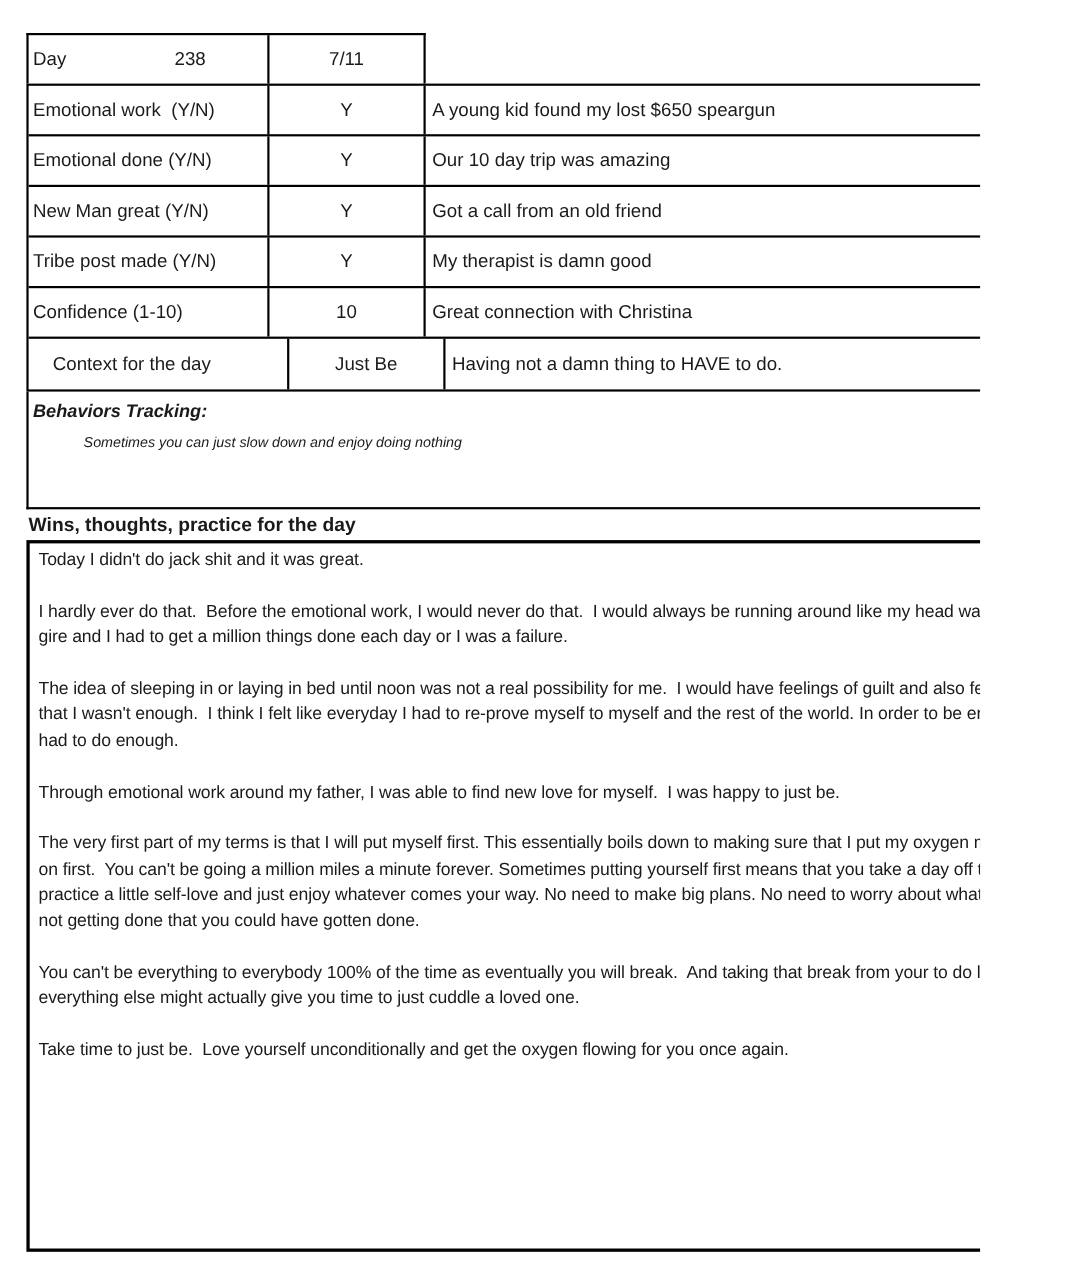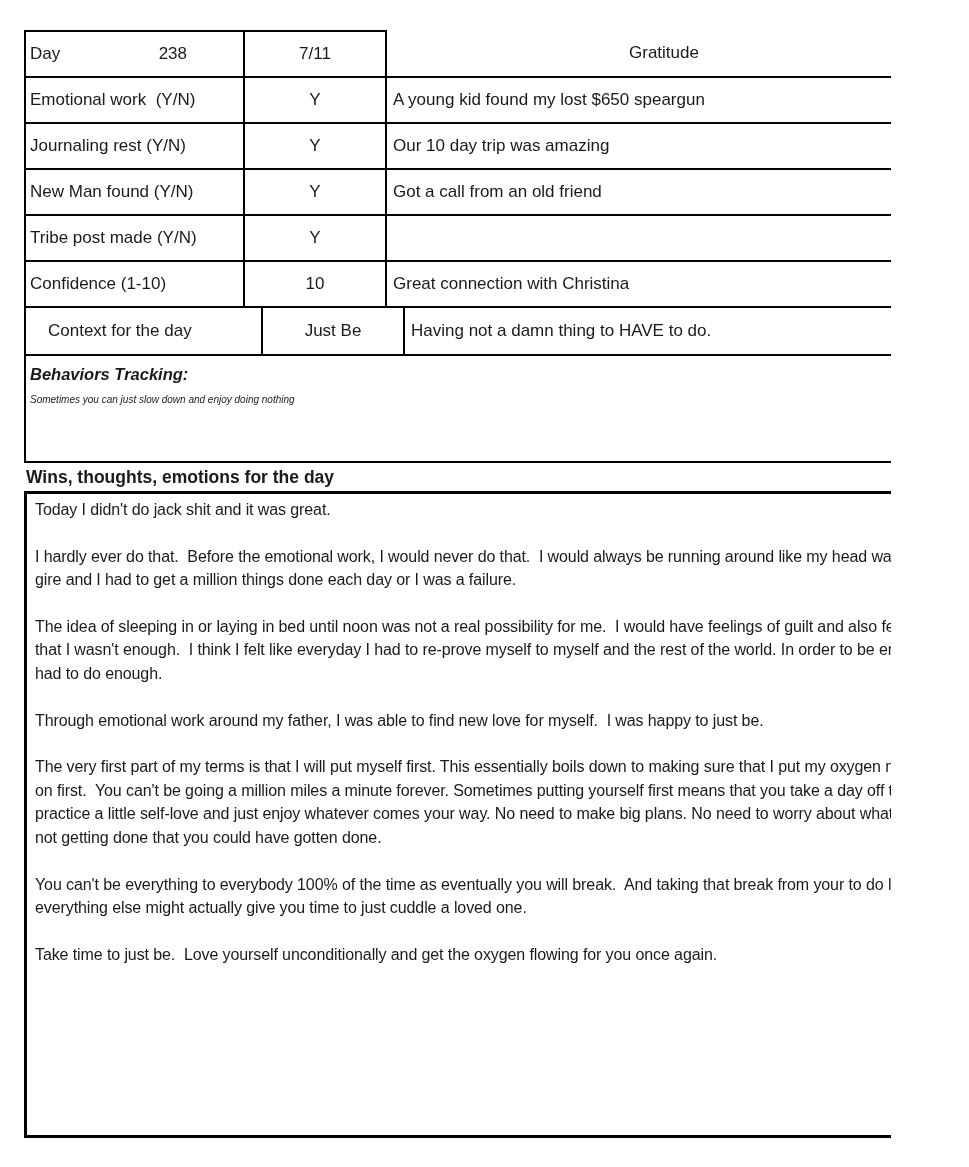--- a/index.html
+++ b/index.html
@@ -59,21 +59,21 @@
     overflow:hidden;
   }
   
   .behaviors {
     position:absolute; left:24px; top:356px; width:917px; height:107px;
     border:2px solid #000; border-top:none;
     padding:9px 6px 0 4px;
     font-style:italic;
   }
   .behaviors-title { font-size:16.5px; font-weight:600; }
-  .behaviors-note  { font-size:10px; margin-top:10px; }
+  .behaviors-note  { font-size:13px; margin-top:10px;margin-left:46px; }
   
   .wins-title {
     position:absolute; left:24px; top:463px; width:917px; height:28px;
     display:flex; align-items:center;
     font-size:17.5px; font-weight:700; padding-left:2px;
   }
   
   .big-box {
     position:absolute; left:24px; top:491px; width:917px; height:647px;
     border:3px solid #000;
@@ -90,45 +90,45 @@
 
 <div class="page">
 
   <div class="row0">
     <div class="row0-cellA">
       <span>Day</span>
       <span>238</span>
     </div>
     <div class="row0-cellB">7/11</div>
   </div>
-  <div class="gratitude-header">Gratitude</div>
 
   <div class="main-rows">
 
     <div class="t-row">
       <div class="c-label">Emotional work  (Y/N)</div>
       <div class="c-val">Y</div>
       <div class="c-grat">A young kid found my lost $650 speargun</div>
     </div>
 
     <div class="t-row">
-      <div class="c-label">Journaling rest (Y/N)</div>
+      <div class="c-label">Emotional done (Y/N)</div>
       <div class="c-val">Y</div>
       <div class="c-grat">Our 10 day trip was amazing</div>
     </div>
 
     <div class="t-row">
-      <div class="c-label">New Man found (Y/N)</div>
+      <div class="c-label">New Man great (Y/N)</div>
       <div class="c-val">Y</div>
       <div class="c-grat">Got a call from an old friend</div>
     </div>
 
     <div class="t-row">
       <div class="c-label">Tribe post made (Y/N)</div>
       <div class="c-val">Y</div>
+      <div class="c-grat">My therapist is damn good</div>
     </div>
 
     <div class="t-row">
       <div class="c-label">Confidence (1-10)</div>
       <div class="c-val">10</div>
       <div class="c-grat">Great connection with Christina</div>
     </div>
 
     <div class="t-row">
       <div class="c-label">Context for the day</div>
@@ -136,21 +136,21 @@
       <div class="c-grat">Having not a damn thing to HAVE to do.</div>
     </div>
 
   </div>
 
   <div class="behaviors">
     <div class="behaviors-title">Behaviors Tracking:</div>
     <div class="behaviors-note">Sometimes you can just slow down and enjoy doing nothing</div>
   </div>
 
-  <div class="wins-title">Wins, thoughts, emotions for the day</div>
+  <div class="wins-title">Wins, thoughts, practice for the day</div>
 
   <div class="big-box">
     <div class="body-text">Today I didn't do jack shit and it was great.
 
 I hardly ever do that.  Before the emotional work, I would never do that.  I would always be running around like my head was i
 gire and I had to get a million things done each day or I was a failure.
 
 The idea of sleeping in or laying in bed until noon was not a real possibility for me.  I would have feelings of guilt and also feelin
 that I wasn't enough.  I think I felt like everyday I had to re-prove myself to myself and the rest of the world. In order to be eno
 had to do enough.

